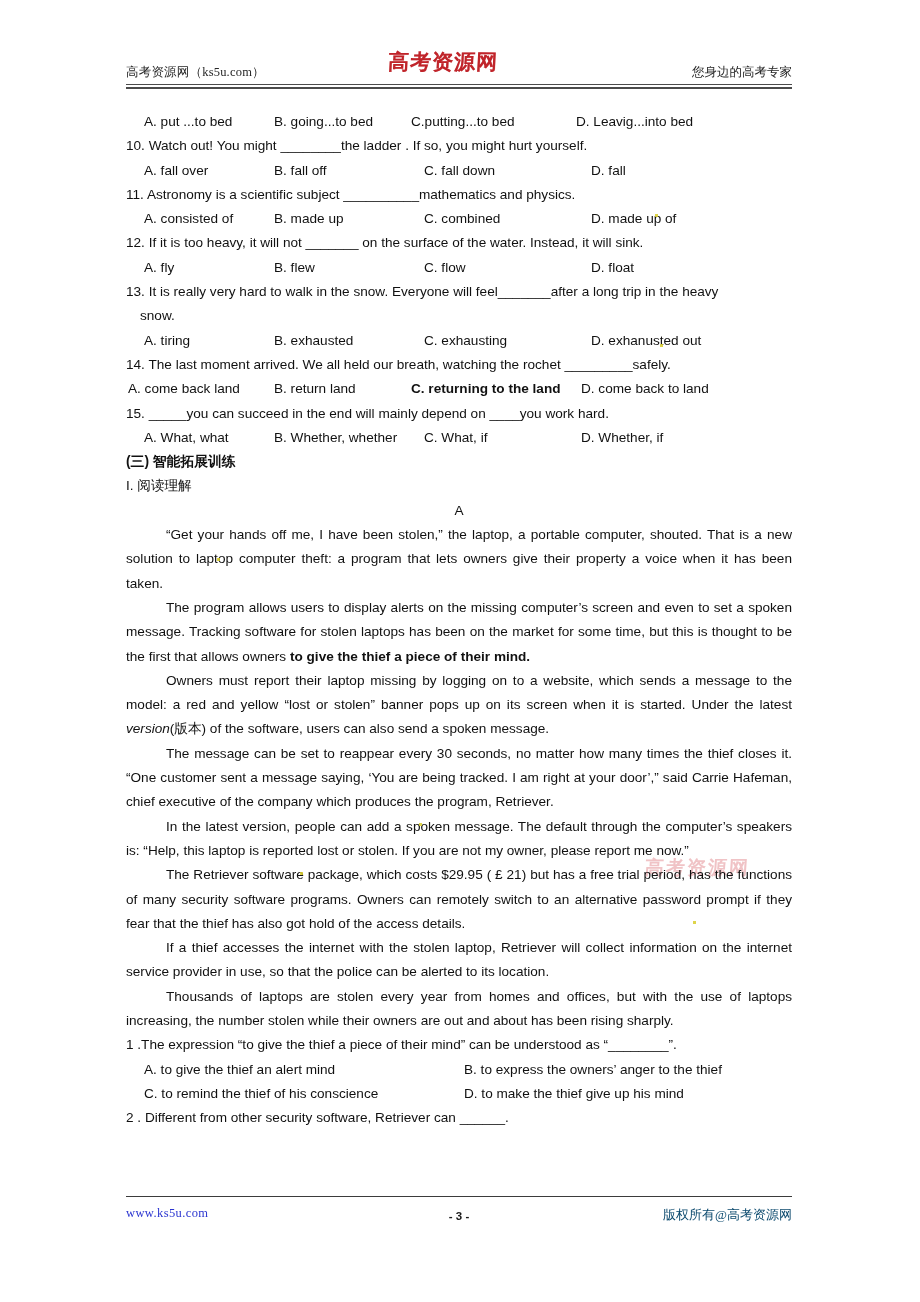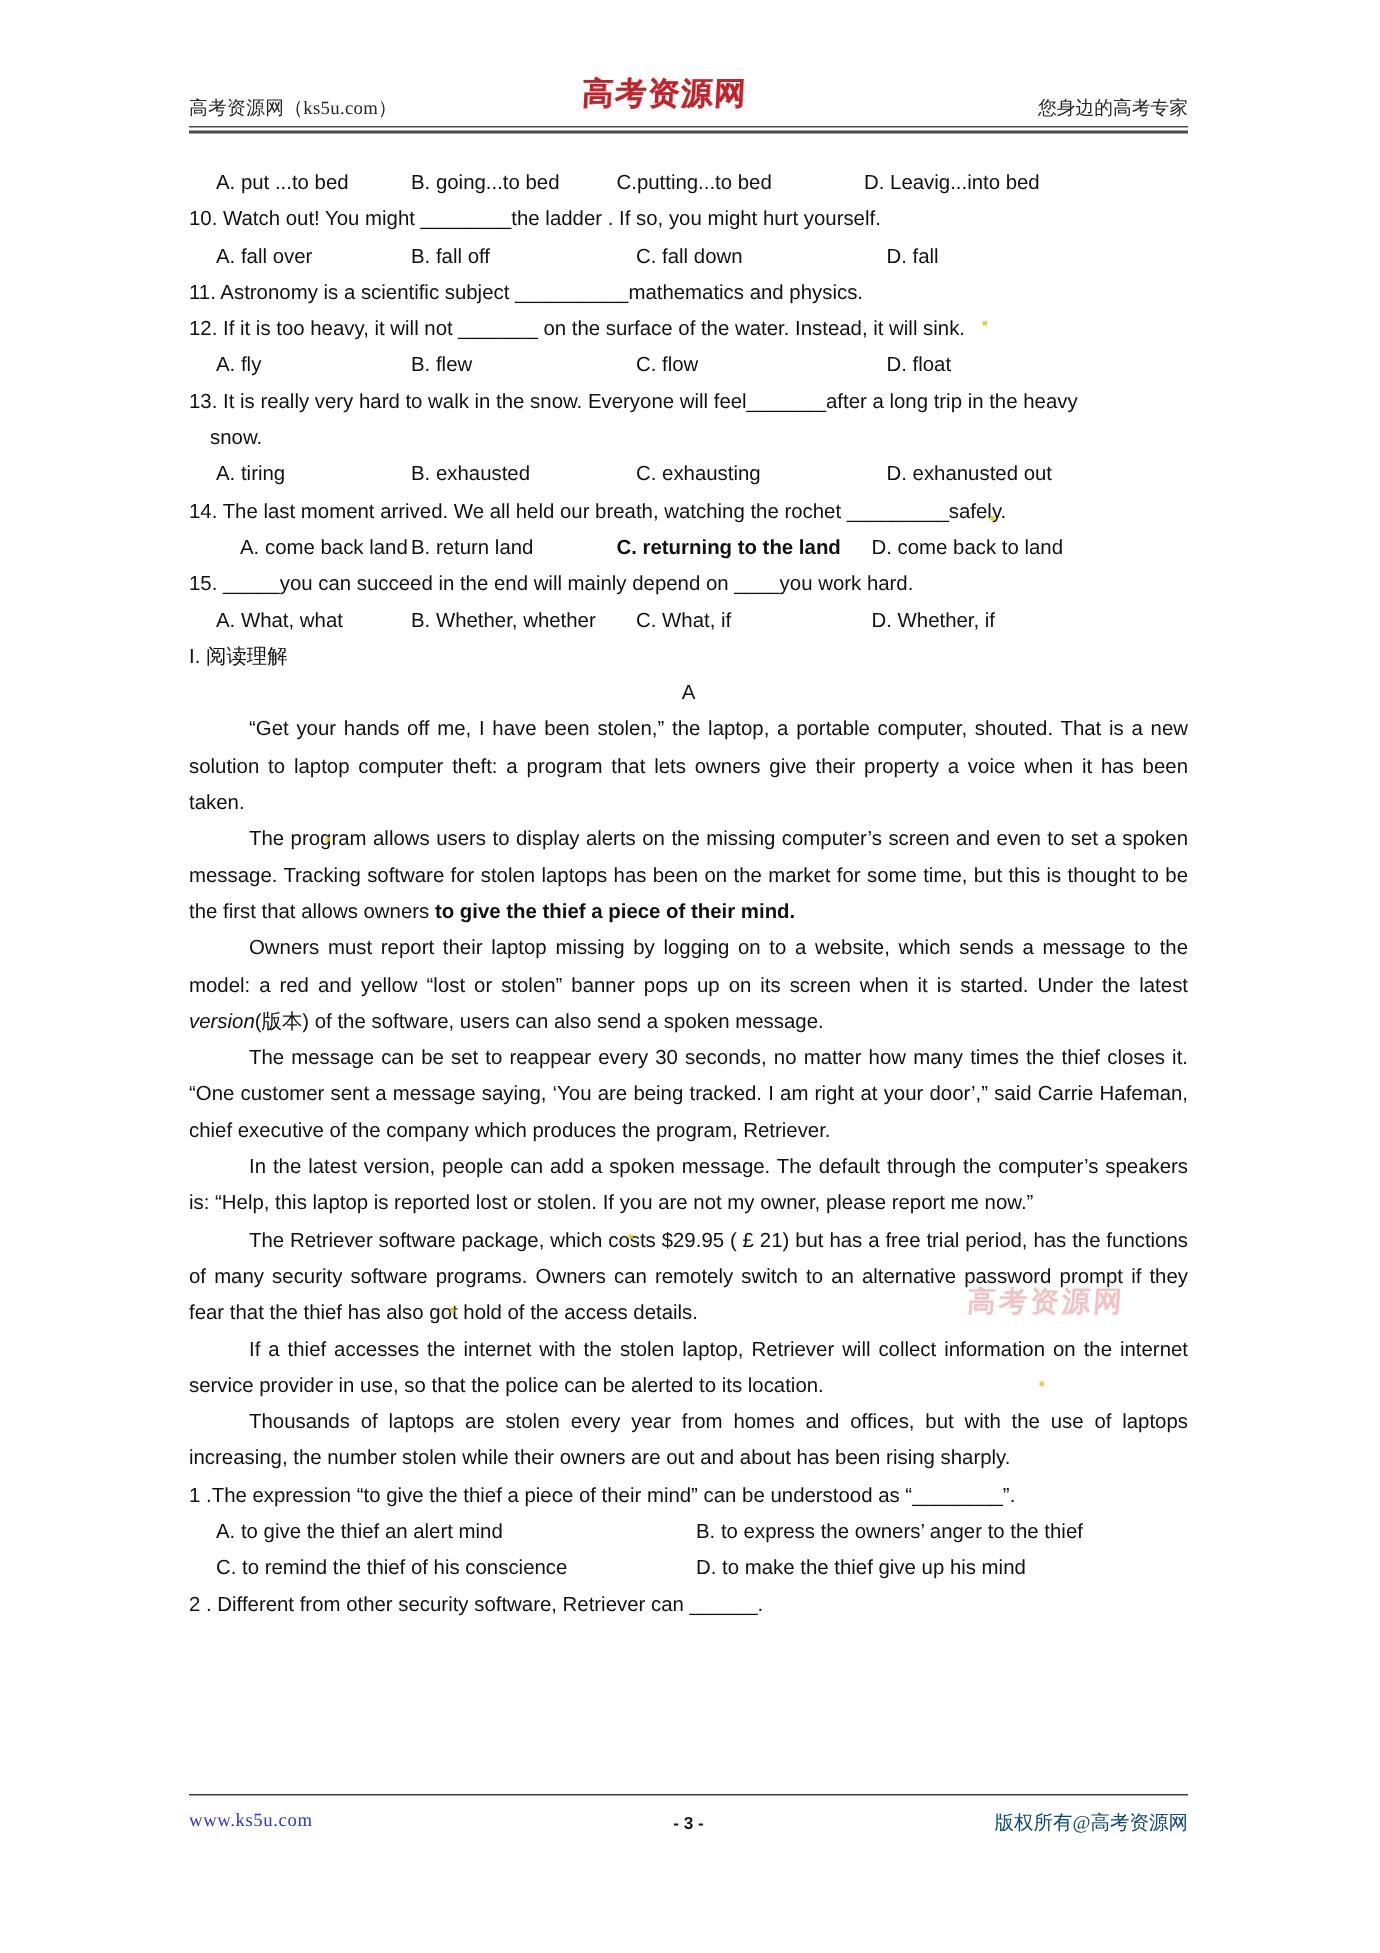--- a/index.html
+++ b/index.html
@@ -231,54 +231,61 @@
 
     <div class="line qline">10. Watch out! You might ________the ladder . If so, you might hurt yourself.</div>
     <div class="opts">
       <span style="left:18px;">A. fall over</span>
       <span style="left:148px;">B. fall off</span>
       <span style="left:298px;">C. fall down</span>
       <span style="left:465px;">D. fall</span>
     </div>
 
     <div class="line qline">11. Astronomy is a scientific subject __________mathematics and  physics.</div>
+    <div class="opts">
+      <span style="left:18px;">A. consisted of</span>
+      <span style="left:148px;">B. made up</span>
+      <span style="left:298px;">C. combined</span>
+      <span style="left:465px;">D. made up of</span>
+    </div>
 
     <div class="line qline">12. If it is too heavy, it will not _______ on the surface of the water. Instead, it will sink.</div>
     <div class="opts">
       <span style="left:18px;">A. fly</span>
       <span style="left:148px;">B. flew</span>
       <span style="left:298px;">C. flow</span>
       <span style="left:465px;">D. float</span>
     </div>
 
     <div class="line qline">13. It is really very hard to walk in the snow. Everyone will feel_______after a long trip in the heavy</div>
     <div class="line qline indent1">snow.</div>
     <div class="opts">
       <span style="left:18px;">A. tiring</span>
       <span style="left:148px;">B. exhausted</span>
       <span style="left:298px;">C. exhausting</span>
       <span style="left:465px;">D. exhanusted out</span>
     </div>
 
     <div class="line qline">14. The last moment arrived. We all held our breath, watching the rochet _________safely.</div>
     <div class="opts">
-      <span style="left:34px;">A. come back land</span>
+      <span style="left:2px;">A. come back land</span>
       <span style="left:148px;">B. return land</span>
       <span style="left:285px;font-weight:bold;">C. returning to the land</span>
       <span style="left:455px;">D. come back to land</span>
     </div>
 
     <div class="line qline">15. _____you can succeed in the end will mainly depend on ____you work hard.</div>
     <div class="opts">
       <span style="left:18px;">A. What, what</span>
       <span style="left:148px;">B. Whether, whether</span>
       <span style="left:298px;">C. What, if</span>
       <span style="left:455px;">D. Whether, if</span>
     </div>
 
+    <div class="line sect-head">(三) 智能拓展训练</div>
     <div class="line sub-head">I.  阅读理解</div>
     <div class="center-a">A</div>
 
     <p class="para">“Get your hands off me, I have been stolen,” the laptop, a portable computer, shouted. That is a new solution to laptop computer theft: a program that lets owners give their property a voice when it has been taken.</p>
 
     <p class="para"><span>The program allows users to display alerts on the missing computer’s screen and even to set a spoken message. Tracking software for stolen laptops has been on the market for some time, but this is thought to be the first that allows owners </span><b>to give the thief a piece of their mind.</b></p>
 
     <p class="para"><span>Owners must report their laptop missing by logging on to a website, which sends a message to the model: a red and yellow “lost or stolen” banner pops up on its screen when it is started. Under the latest </span><i>version</i><span>(版本) of the software, users can also send a spoken message.</span></p>
 
     <p class="para">The message can be set to reappear every 30 seconds, no matter how many times the thief closes it. “One customer sent a message saying, ‘You are being tracked. I am right at your door’,” said Carrie Hafeman, chief executive of the company which produces the program, Retriever.</p>

